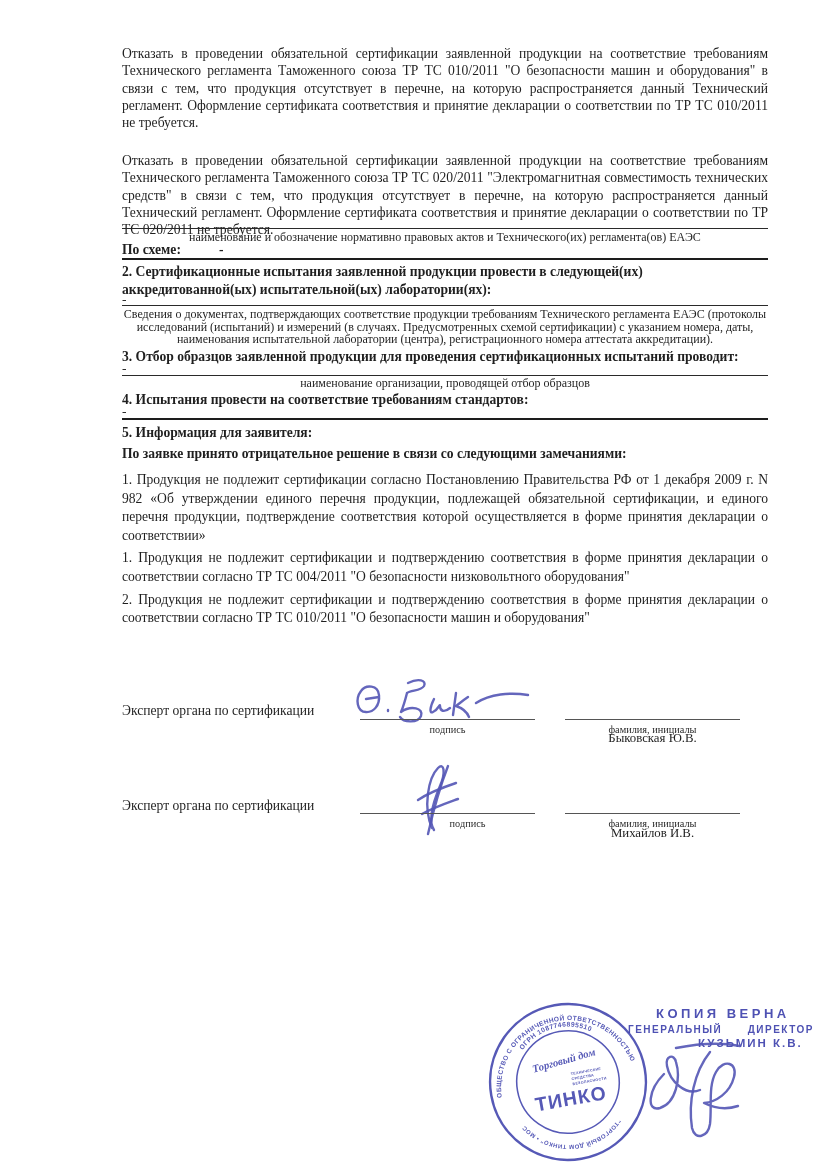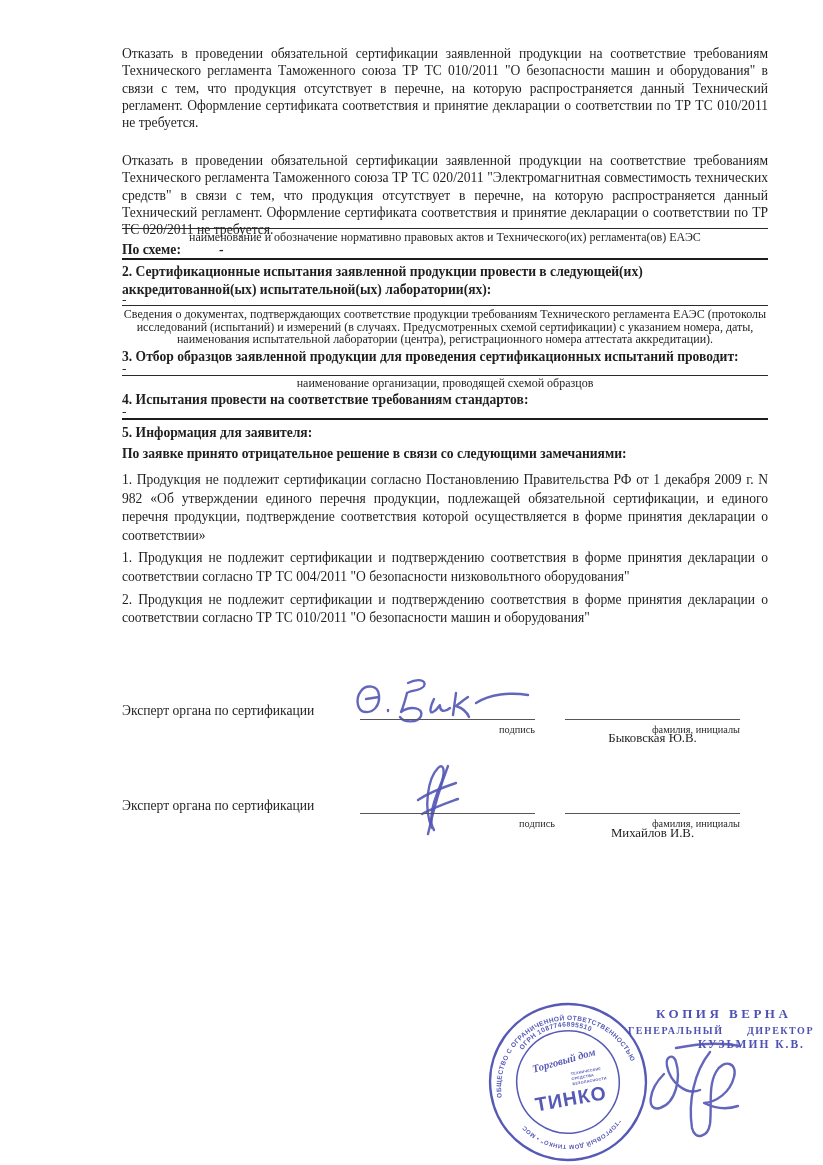--- a/index.html
+++ b/index.html
@@ -23,27 +23,27 @@
   .items p{font-size:13.6px;line-height:18.6px;text-align:justify;margin:0 0 4px 0;}
   .bold{font-weight:bold;}
   .heading{font-size:13.6px;line-height:17.5px;font-weight:bold;text-align:left;}
   .capt{font-size:12px;line-height:12.5px;text-align:center;color:#242424;}
   .dashv{font-size:13.5px;line-height:13px;}
   .hr{height:0;border-top:1.3px solid #2a2a2a;}
   .hr2{height:0;border-top:2.4px solid #1d1d1d;}
   .scheme{display:flex;gap:38px;font-size:13.6px;}
   .sig-label{position:absolute;left:122px;font-size:13.6px;}
   .sig-line{position:absolute;height:0;border-top:1.4px solid #555;width:175px;}
-  .sig-capt{position:absolute;width:175px;text-align:right;font-size:10.3px;color:#2c2c2c;}
+  .sig-capt{position:absolute;width:175px;text-align:center;font-size:10.3px;color:#2c2c2c;}
   .sig-name{position:absolute;width:175px;text-align:center;font-size:12.8px;margin-top:40px;}
   .inksvg{position:absolute;}
   .inksvg path{fill:none;stroke:var(--ink);stroke-width:2.4;stroke-linecap:round;stroke-linejoin:round;opacity:.9;}
   .copyblock{
     position:absolute;left:628px;top:1006px;width:186px;
-    color:var(--stamp);font-family:Liberation Serif, serif;
+    color:var(--stamp);font-family:Liberation Sans, sans-serif;
     font-weight:bold;opacity:.92;
   }
   .copy-l1{font-size:13px;letter-spacing:3.5px;padding-left:28px;}
   .copy-l2{display:flex;justify-content:space-between;font-size:10px;letter-spacing:1.5px;margin-top:3px;}
   .copy-l3{font-size:11.5px;letter-spacing:2px;padding-left:70px;margin-top:2px;}
   .stampsvg{position:absolute;left:486px;top:1000px;opacity:.88;}
   .stampsvg text{fill:var(--stamp);font-family:"Liberation Sans", sans-serif;}
   .stampsvg .ring{font-size:6.4px;font-weight:bold;letter-spacing:.4px;}
   .stampsvg .ogrn{font-size:6.6px;font-weight:bold;letter-spacing:.4px;}
   .stampsvg .bott{font-size:5.8px;font-weight:bold;letter-spacing:.4px;}
@@ -70,21 +70,21 @@
   <div class="blk hr2" style="top:258px"></div>
 
   <div class="blk heading" style="top:263px">2. Сертификационные испытания заявленной продукции провести в следующей(их) аккредитованной(ых) испытательной(ых) лаборатории(ях):</div>
   <div class="blk dashv" style="top:293px">-</div>
   <div class="blk hr" style="top:305px"></div>
   <div class="blk capt" style="top:308px">Сведения о документах, подтверждающих соответствие продукции требованиям Технического регламента ЕАЭС (протоколы исследований (испытаний) и измерений (в случаях. Предусмотренных схемой сертификации) с указанием номера, даты, наименования испытательной лаборатории (центра), регистрационного номера аттестата аккредитации).</div>
 
   <div class="blk heading" style="top:348px">3. Отбор образцов заявленной продукции для проведения сертификационных испытаний проводит:</div>
   <div class="blk dashv" style="top:362px">-</div>
   <div class="blk hr" style="top:375px"></div>
-  <div class="blk capt" style="top:377px">наименование организации, проводящей схемой образцов</div>
+  <div class="blk capt" style="top:377px">наименование организации, проводящей отбор образцов</div>
 
   <div class="blk heading" style="top:391px">4. Испытания провести на соответствие требованиям стандартов:</div>
   <div class="blk dashv" style="top:405px">-</div>
   <div class="blk hr2" style="top:418px"></div>
 
   <div class="blk heading" style="top:424px">5. Информация для заявителя:</div>
   <div class="blk heading" style="top:445px">По заявке принято отрицательное решение в связи со следующими замечаниями:</div>
 
   <div class="blk items" style="top:471px">
     <p>1. Продукция не подлежит сертификации согласно Постановлению Правительства РФ от 1 декабря 2009 г. N 982 «Об утверждении единого перечня продукции, подлежащей обязательной сертификации, и единого перечня продукции, подтверждение соответствия которой осуществляется в форме принятия декларации о соответствии»</p>

